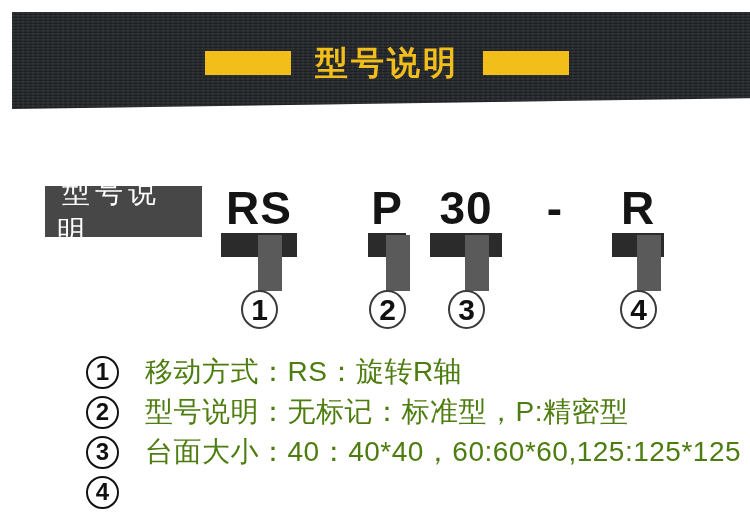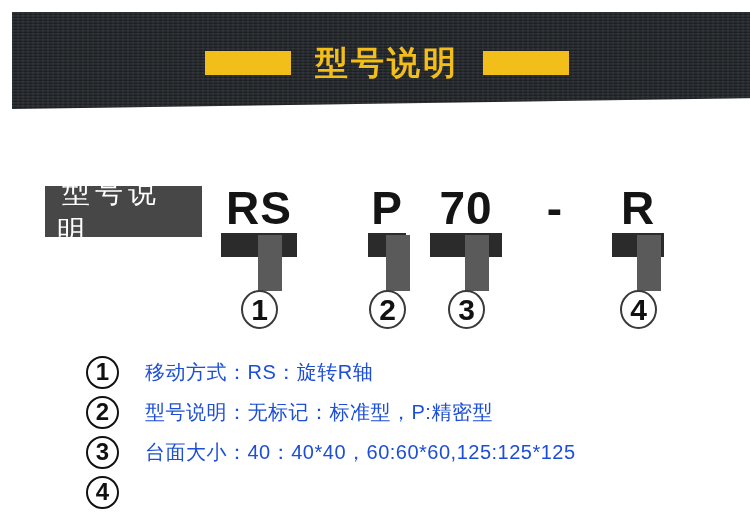--- a/index.html
+++ b/index.html
@@ -89,37 +89,37 @@
     height: 40px; display: flex; align-items: center; gap: 14px;
   }
   .legend-num {
     flex: 0 0 auto;
     width: 33px; height: 33px;
     border: 2.5px solid #111111; border-radius: 50%;
     display: flex; align-items: center; justify-content: center;
     font-size: 24px; font-weight: 800; color: #111111; line-height: 1;
   }
   .legend-text {
-    font-size: 20px; color: #1d4ed8; white-space: nowrap; letter-spacing: 0.5px;
+    font-size: 28px; color: #4d7c0f; white-space: nowrap; letter-spacing: 0.5px;
   }
 </style>
 </head>
 <body>
 
 <div class="banner">
   <div class="banner-line"></div>
   <div class="banner-title">型号说明</div>
   <div class="banner-line"></div>
 </div>
 
 <div class="label-box">型号说明</div>
 
 <div class="code-seg seg-rs">RS</div>
 <div class="code-seg seg-p">P</div>
-<div class="code-seg seg-60">70</div>
+<div class="code-seg seg-60">30</div>
 <div class="code-seg seg-dash">-</div>
 <div class="code-seg seg-r">R</div>
 
 <div class="underline ul-1"></div>
 <div class="underline ul-2"></div>
 <div class="underline ul-3"></div>
 <div class="underline ul-4"></div>
 
 <div class="vline vl-1"></div>
 <div class="vline vl-2"></div>

